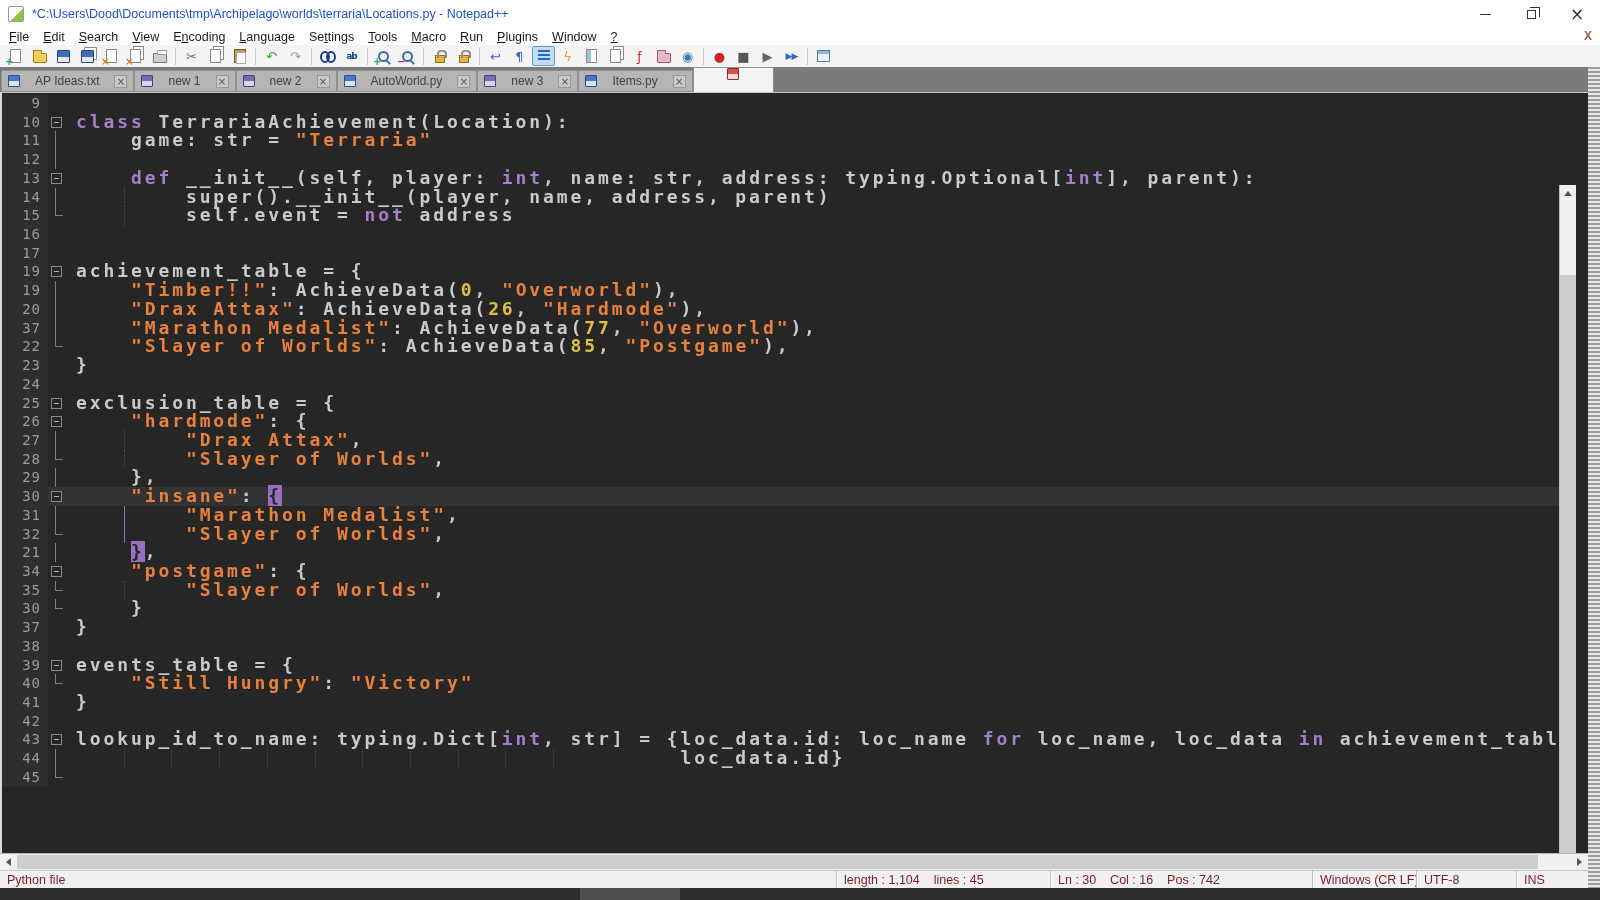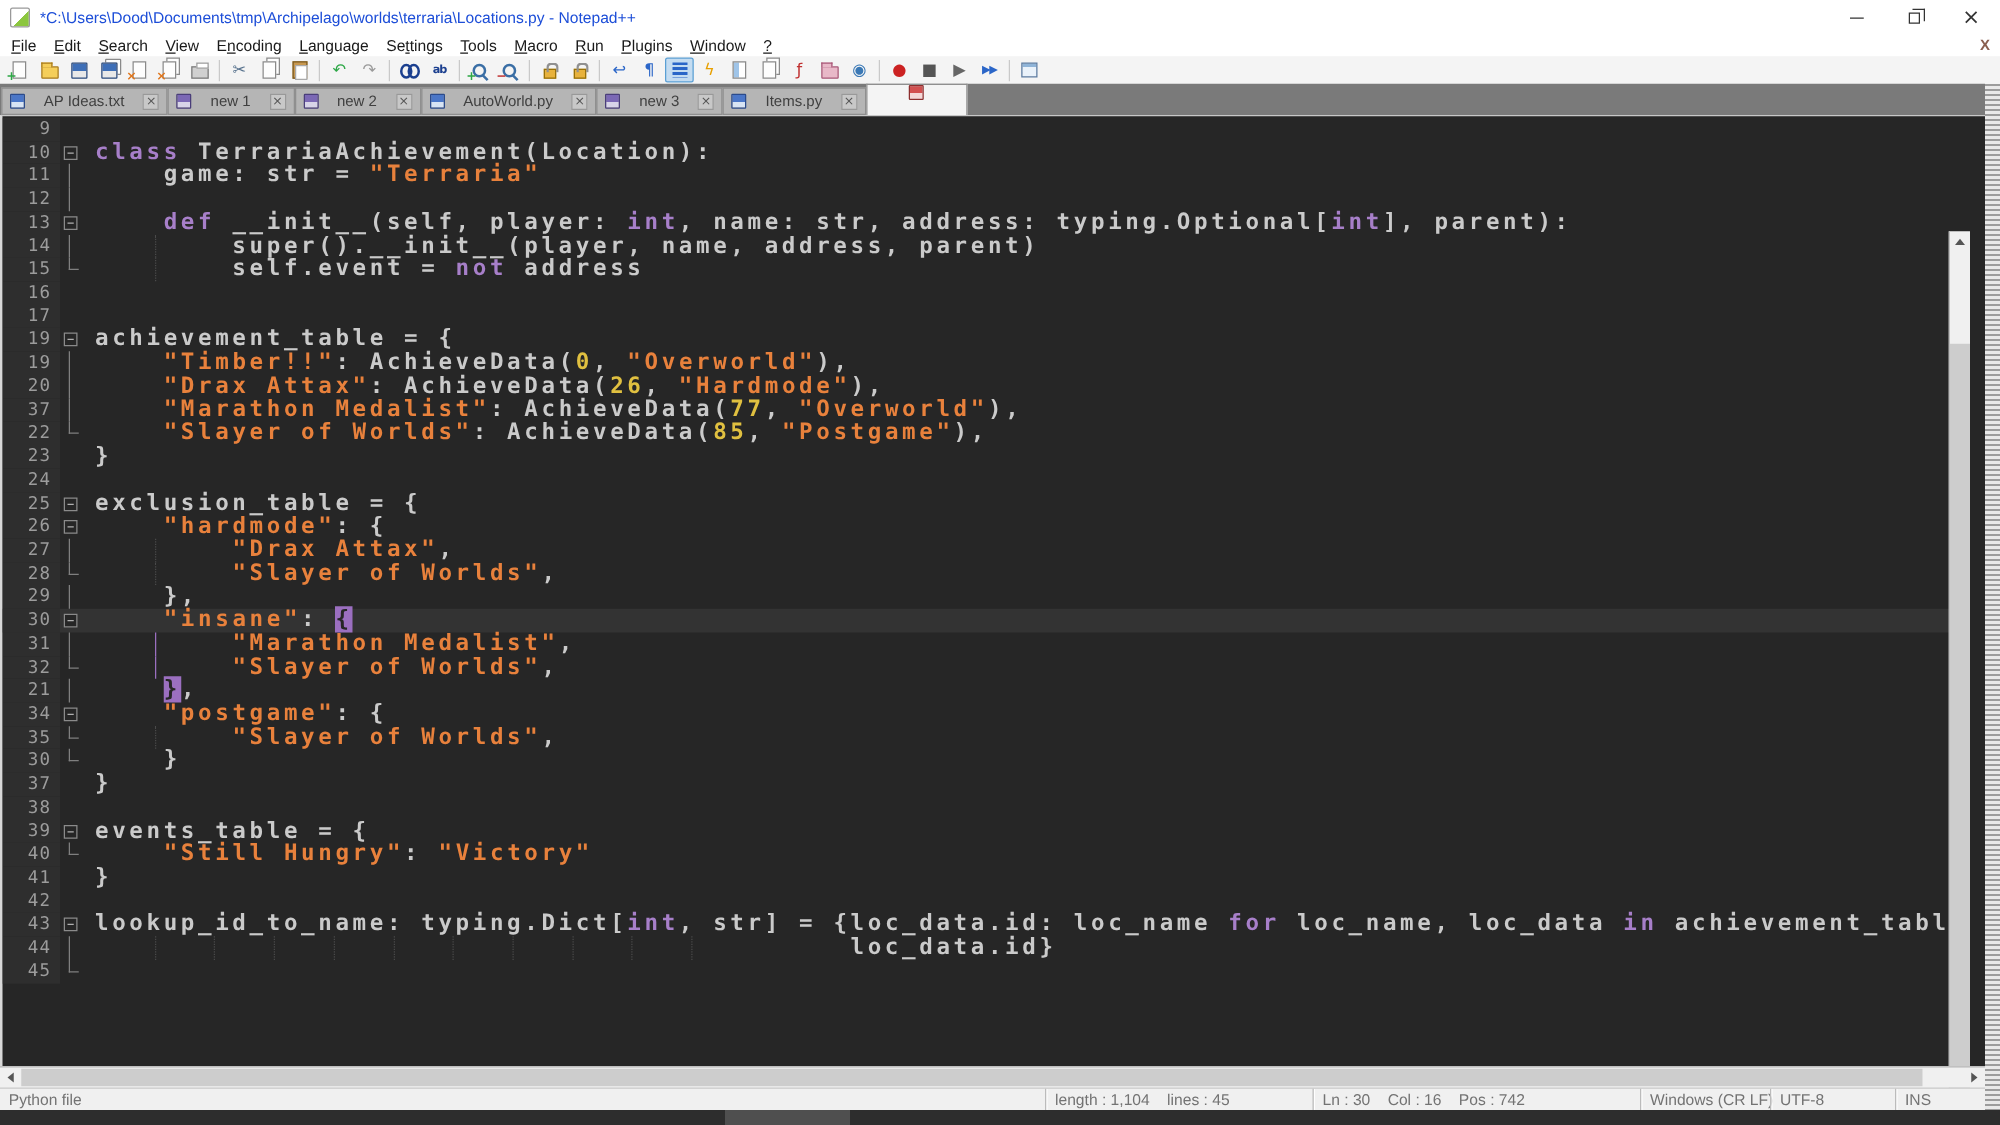--- a/index.html
+++ b/index.html
@@ -88,21 +88,21 @@
   .arr-u{width:0;height:0;border-left:4px solid transparent;border-right:4px solid transparent;border-bottom:5px solid #555;}
   .vthumb{position:absolute;left:0;top:90px;width:16px;height:654px;background:#CDCDCD;}
   .hscroll{position:absolute;top:853px;left:0;width:1588px;height:17px;background:#F0F0F0;border-top:1px solid #B4B4B4;}
   .hleft,.hright{position:absolute;top:0;width:17px;height:16px;display:flex;align-items:center;justify-content:center;}
   .hleft{left:0;} .hright{right:0;}
   .arr-l{width:0;height:0;border-top:4px solid transparent;border-bottom:4px solid transparent;border-right:5px solid #555;}
   .arr-r{width:0;height:0;border-top:4px solid transparent;border-bottom:4px solid transparent;border-left:5px solid #555;}
   .hthumb{position:absolute;left:17px;top:1px;width:1521px;height:14px;background:#CDCDCD;}
 
   
-  .statusbar{position:absolute;top:870px;left:0;width:1600px;height:18px;background:#F0F0F0;border-top:1px solid #C8C8C8;font-size:12.5px;color:#737373;}
+  .statusbar{position:absolute;top:870px;left:0;width:1600px;height:18px;background:#F0F0F0;border-top:1px solid #C8C8C8;font-size:12.5px;color:#7f1d1d;}
   .sb-item{position:absolute;top:0;height:18px;display:flex;align-items:center;padding-left:7px;border-left:1px solid #BBB;box-shadow:inset 1px 0 0 #fff;}
   .sb-item:first-child{border-left:none;box-shadow:none;}
   .sb-text{white-space:pre;}
   .sb0{left:0;width:836px;} .sb1{left:836px;width:182px;} .sb2{left:1050px;width:262px;}
   .sb3{left:1312px;width:104px;} .sb4{left:1416px;width:100px;} .sb5{left:1516px;width:48px;}
 
   
   .bottomstrip{position:absolute;top:888px;left:0;width:1600px;height:12px;background:#2D2D2D;}
   .bottomstrip::before{content:"";position:absolute;left:580px;width:100px;height:12px;background:#4F4F4F;}
   .rightstrip{position:absolute;top:67px;left:1588px;width:12px;height:821px;background:repeating-linear-gradient(180deg,#9C9C9C 0 2px,#E9E9E9 2px 4px);}

